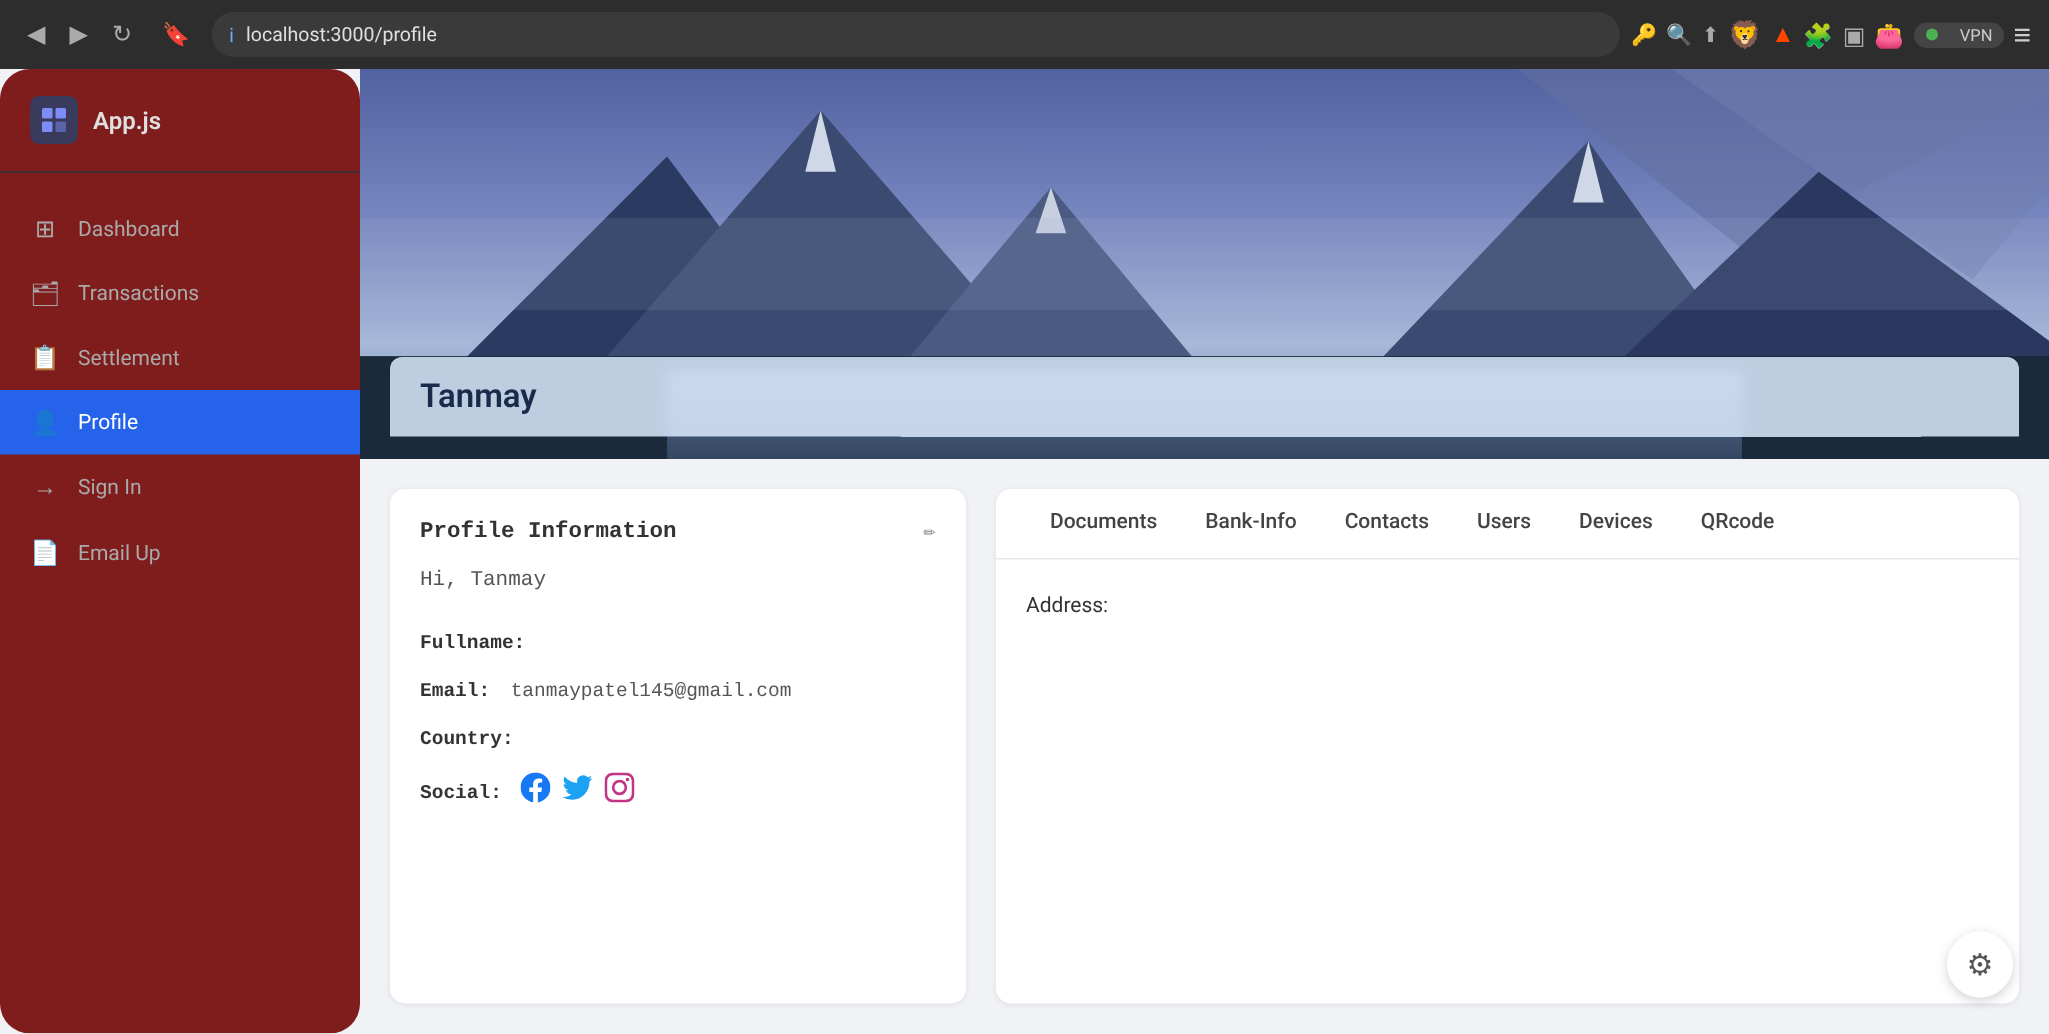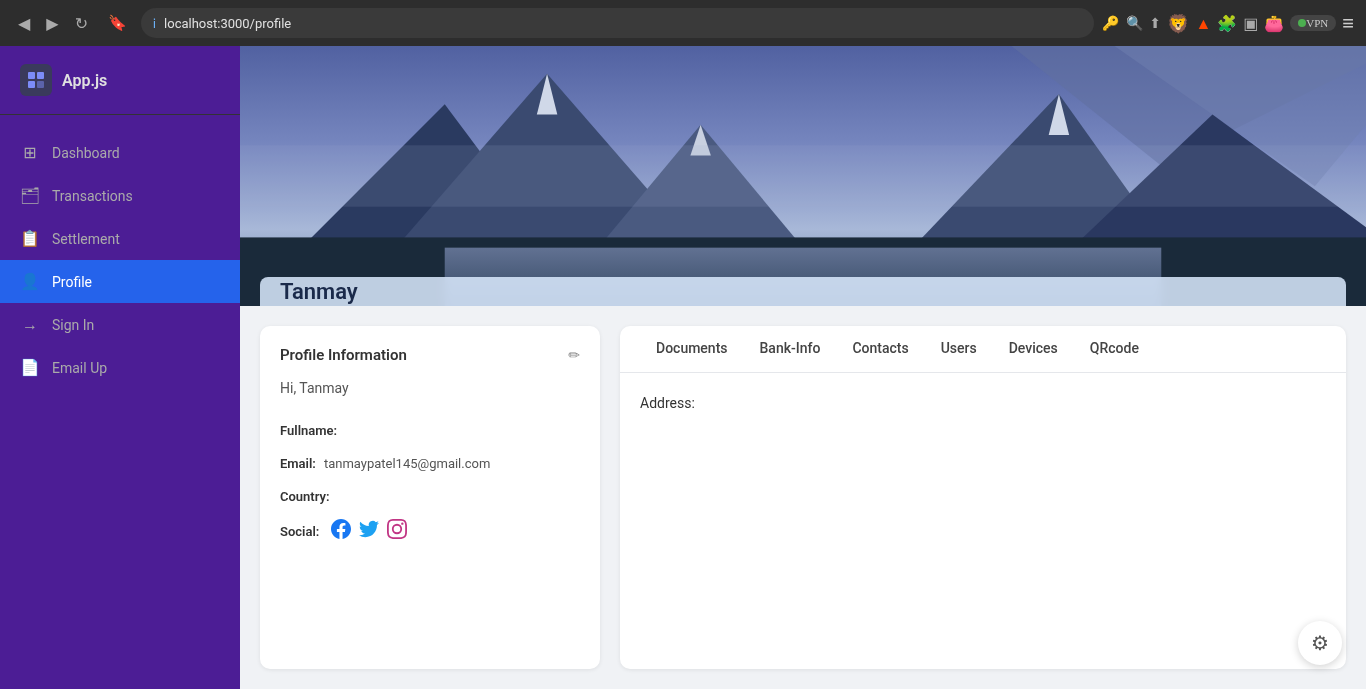--- a/index.html
+++ b/index.html
@@ -20,38 +20,39 @@
       background: none; border: none; color: #aaa; cursor: pointer;
       font-size: 16px; padding: 4px 6px; border-radius: 4px;
     }
     .address-bar {
       flex: 1; background: #3a3a3a; border-radius: 20px;
       display: flex; align-items: center; padding: 0 12px; height: 30px; gap: 8px;
     }
     .address-bar-icon { color: #6bb0f5; font-size: 13px; }
     .address-text { color: #e0e0e0; font-size: 13px; }
     .browser-actions { display: flex; gap: 6px; align-items: center; color: #aaa; font-size: 14px; }
-    .vpn-badge { background: #444; border-radius: 10px; padding: 2px 8px; font-size: 11px; color: #ccc; display: flex; align-items: center; gap: 0; font-family: Liberation Serif, serif; }
+    .vpn-badge { background: #444; border-radius: 10px; padding: 2px 8px; font-size: 11px; color: #ccc; display: flex; align-items: center; gap: 15px; }
     .vpn-dot { width: 8px; height: 8px; background: #4caf50; border-radius: 50%; }
 
     
     .app-layout {
       display: flex;
       flex: 1;
       overflow: hidden;
     }
 
     
     .sidebar {
       width: 240px;
-      background: #4c1d95;
+      background: #7f1d1d;
       display: flex;
       flex-direction: column;
       flex-shrink: 0;
       padding: 0 0 20px 0;
+      border-radius: 20px;
     }
     .sidebar-logo {
       display: flex; align-items: center; gap: 10px;
       padding: 18px 20px; border-bottom: 1px solid #333;
     }
     .logo-icon {
       width: 32px; height: 32px; background: #3a3a5c; border-radius: 6px;
       display: flex; align-items: center; justify-content: center; color: #7c8cf8; font-size: 16px;
     }
     .logo-text { color: #e0e0e0; font-size: 16px; font-weight: 600; }
@@ -82,47 +83,48 @@
     }
     .hero-mountain {
       position: absolute; inset: 0;
       background:
         
         linear-gradient(180deg, #5a6fa0 0%, #8090c0 30%, #a0b0d0 45%, #7090b0 60%, #2a3a50 100%);
     }
 
     .user-name-bar {
       position: absolute;
-      bottom: 0; left: 20px; right: 20px;
+      bottom: 15px; left: 20px; right: 20px;
       background: rgba(220, 235, 255, 0.85);
       backdrop-filter: blur(4px);
       border-radius: 8px 8px 0 0;
-      padding: 2px 20px;
+      padding: 14px 20px;
       font-size: 22px;
       font-weight: 600;
       color: #1a2a4a;
     }
 
     
     .profile-body {
       display: flex;
       gap: 20px;
       padding: 20px;
       flex: 1;
     }
 
     
     .profile-card {
       background: #fff;
       border-radius: 10px;
       padding: 20px;
-      width: 340px;
+      width: 384px;
       flex-shrink: 0;
       box-shadow: 0 1px 4px rgba(0,0,0,0.08);
       position: relative;
+      font-family: Liberation Mono, monospace;
     }
     .profile-card-header {
       display: flex; justify-content: space-between; align-items: center;
       margin-bottom: 16px;
     }
     .profile-card-title { font-size: 15px; font-weight: 600; color: #333; }
     .edit-icon { color: #888; font-size: 14px; cursor: pointer; }
     .greeting { color: #555; font-size: 14px; margin-bottom: 16px; }
     .field-row { margin-bottom: 14px; }
     .field-label { font-size: 13px; font-weight: 600; color: #333; display: inline; }

